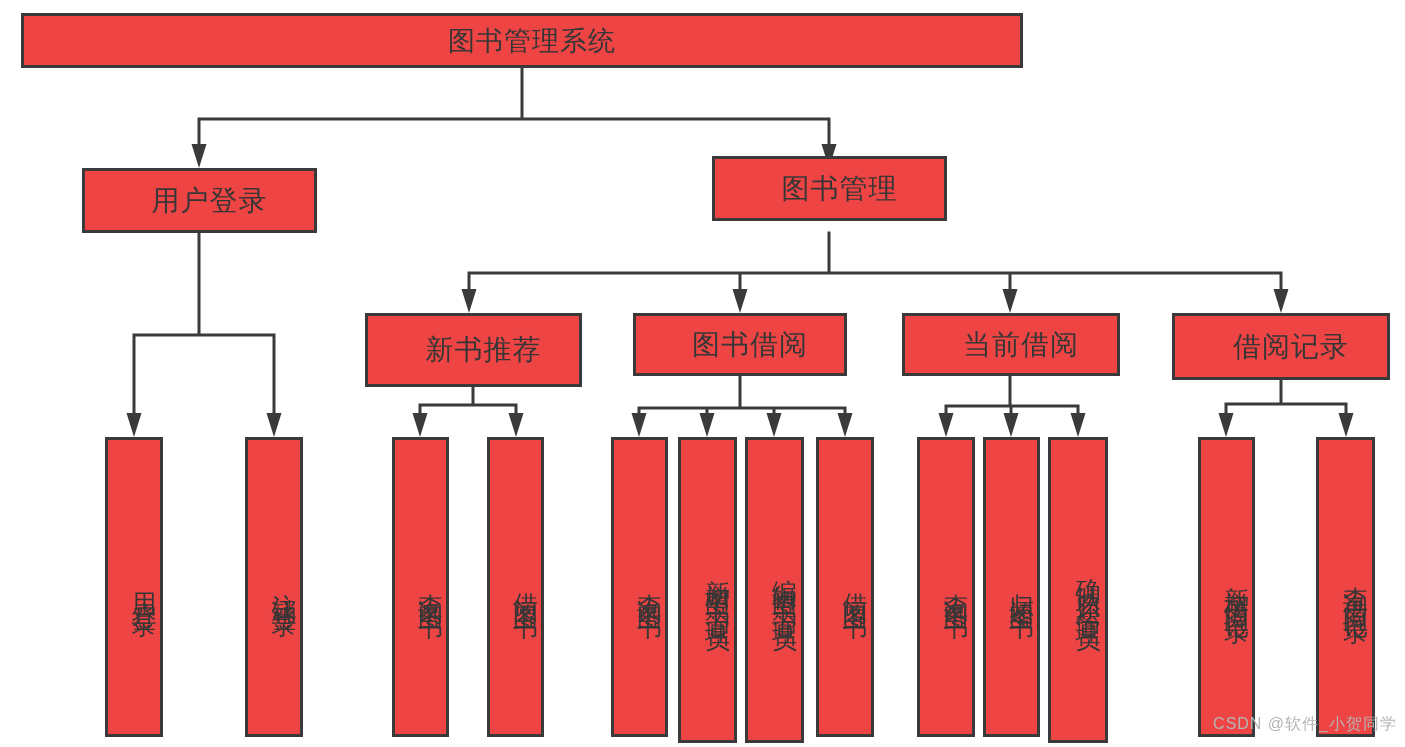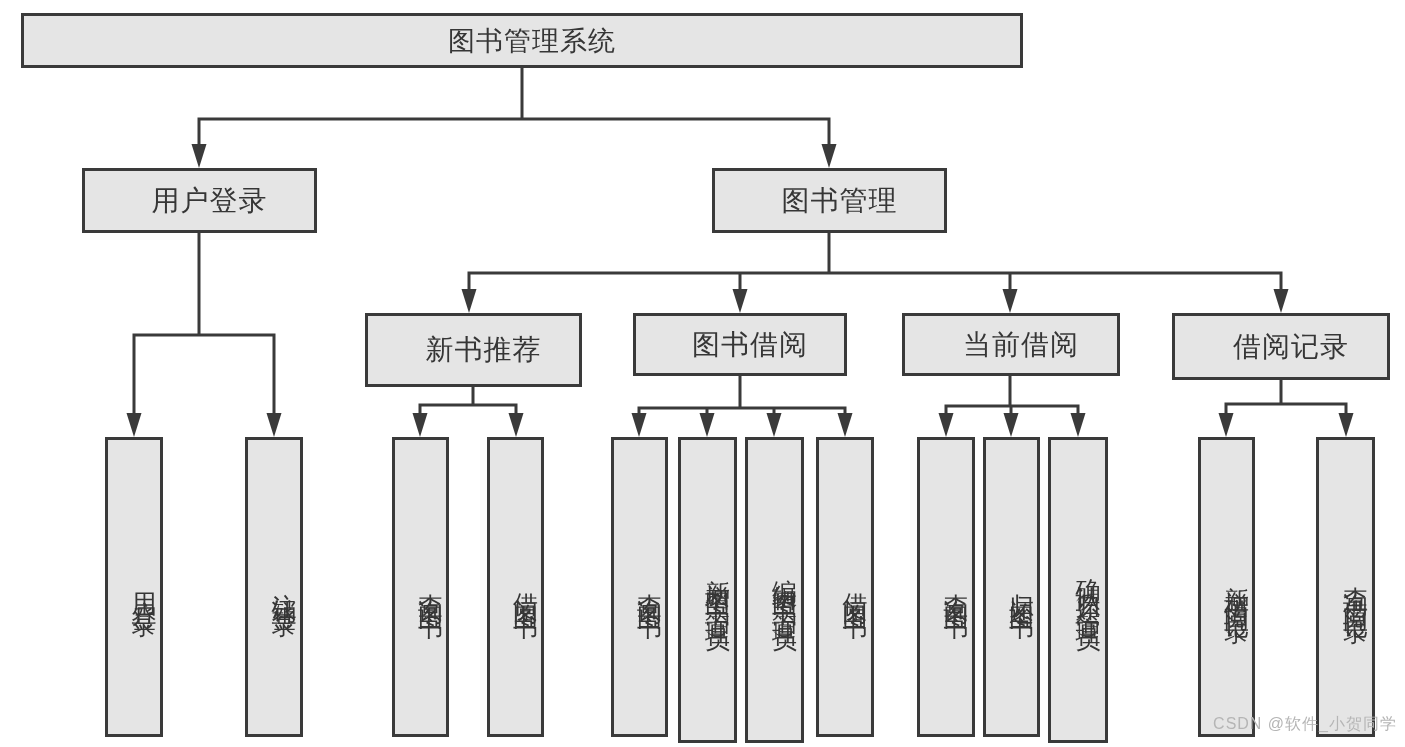--- a/index.html
+++ b/index.html
@@ -8,21 +8,21 @@
     width:1405px;height:747px;
     background:#ffffff;
     font-family:"Liberation Sans", sans-serif;
     overflow:hidden;
   }
   svg.wires{position:absolute;left:0;top:0;z-index:1;}
   .bx{
     position:absolute;
     box-sizing:border-box;
     border:3px solid #3a3a3a;
-    background:#e5e5e5;
+    background:#ef4444;
     display:flex;
     align-items:center;
     justify-content:center;
     color:#363636;
     z-index:2;
     padding-left:20px;
   }
   .h{ 
     font-size:28px;
     letter-spacing:1px;
@@ -89,21 +89,21 @@
       <polygon points="1003.5,413 1018.5,413 1011,437"></polygon>
       <polygon points="1070.5,413 1085.5,413 1078,437"></polygon>
       <polygon points="1218.5,413 1233.5,413 1226,437"></polygon>
       <polygon points="1338.5,413 1353.5,413 1346,437"></polygon>
     </g>
   </svg>
 
   <div class="bx h root" style="left:21px;top:13px;width:1002px;height:55px;">图书管理系统</div>
 
   <div class="bx h" style="left:82px;top:168px;width:235px;height:65px;">用户登录</div>
-  <div class="bx h" style="left:712px;top:168px;width:235px;height:65px;">图书管理</div>
+  <div class="bx h" style="left:712px;top:156px;width:235px;height:65px;">图书管理</div>
 
   <div class="bx h" style="left:365px;top:313px;width:217px;height:74px;">新书推荐</div>
   <div class="bx h" style="left:633px;top:313px;width:214px;height:63px;font-family:Liberation Mono, monospace;">图书借阅</div>
   <div class="bx h" style="left:902px;top:313px;width:218px;height:63px;">当前借阅</div>
   <div class="bx h" style="left:1172px;top:313px;width:218px;height:67px;">借阅记录</div>
 
   <div class="bx v" style="left:105px;top:437px;width:58px;height:300px;">用户登录</div>
   <div class="bx v" style="left:245px;top:437px;width:58px;height:300px;">注销登录</div>
 
   <div class="bx v" style="left:392px;top:437px;width:57px;height:300px;">查询图书</div>

